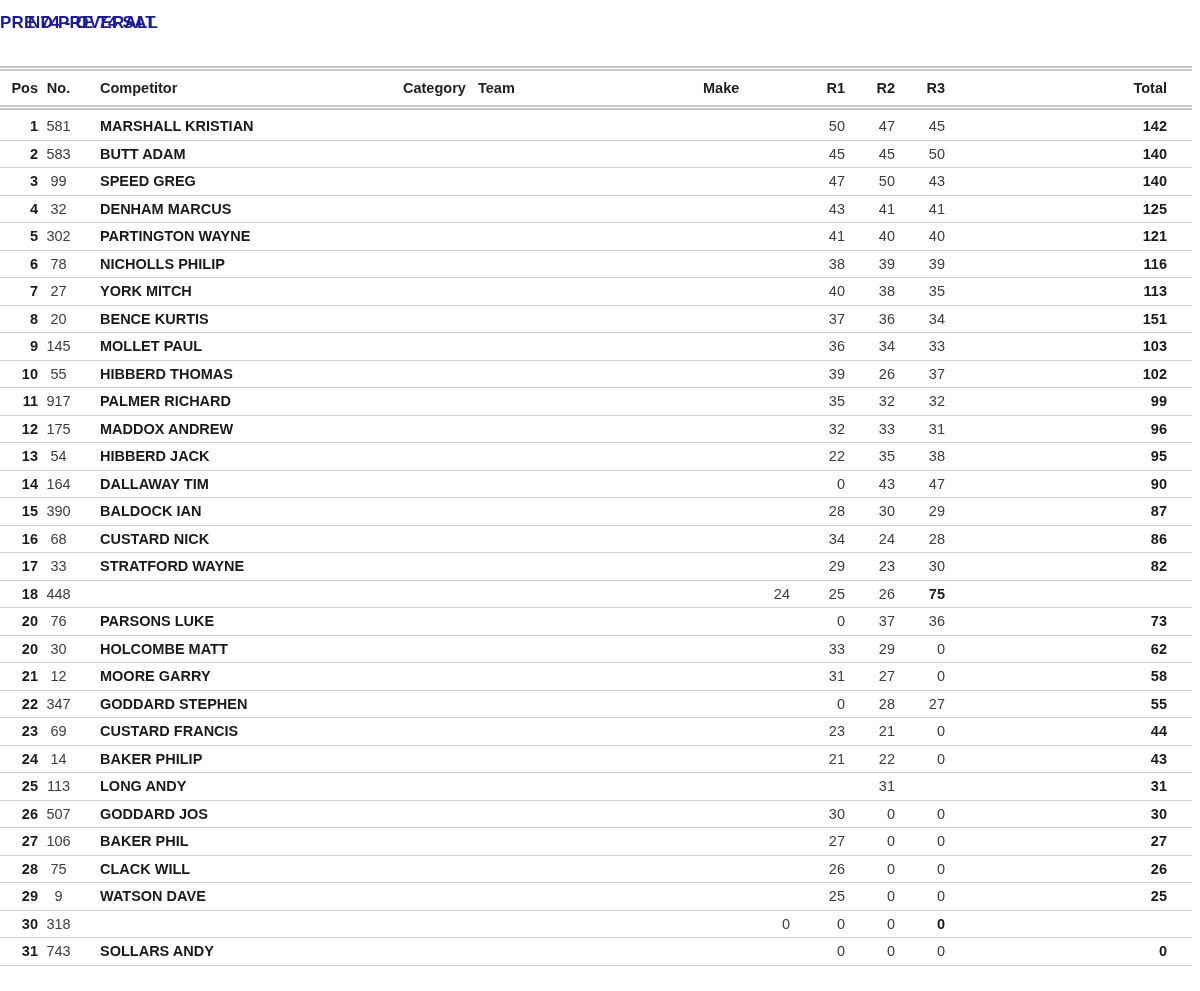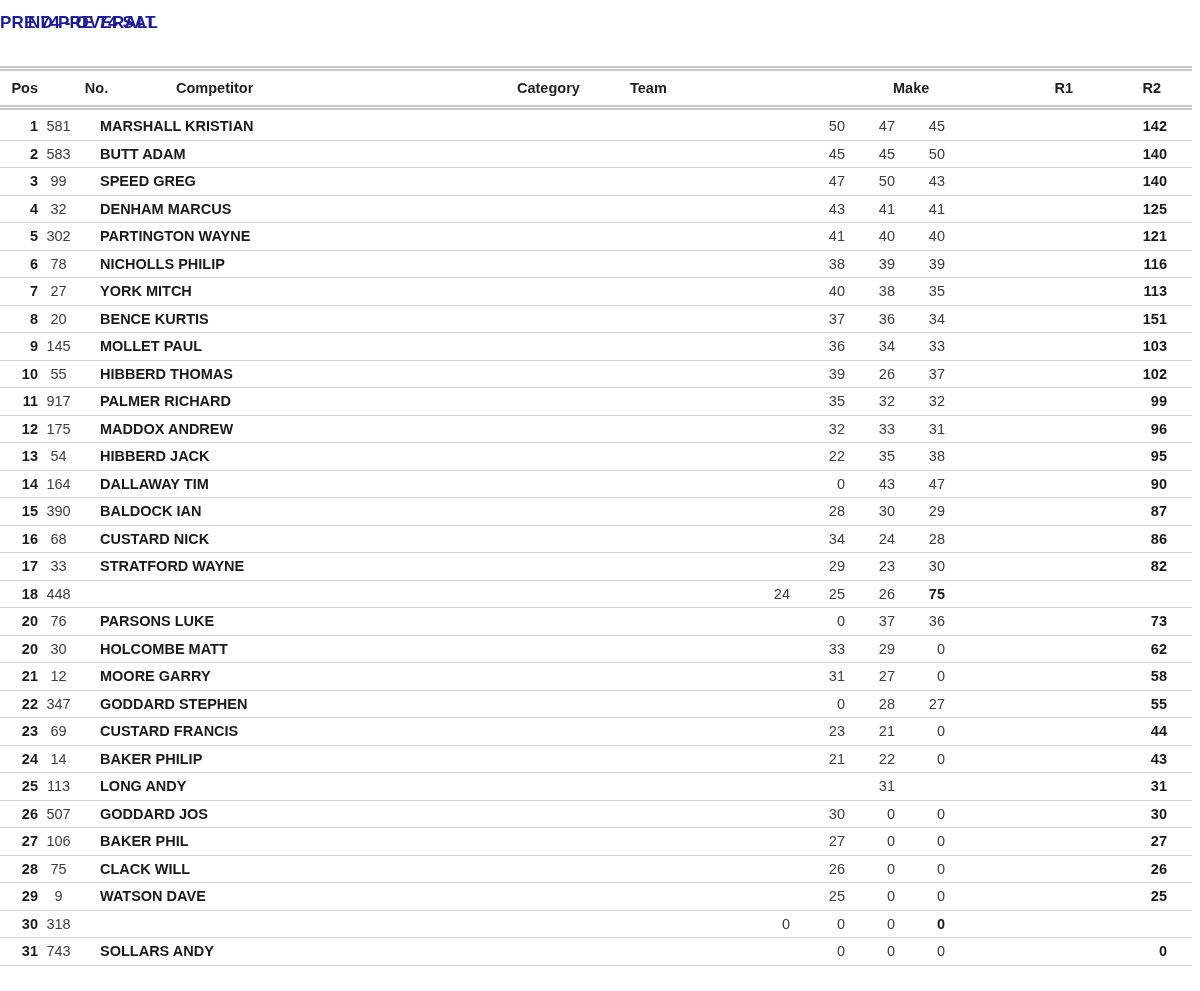--- a/index.html
+++ b/index.html
@@ -47,21 +47,20 @@
     align-items: center;
   }
 
   .thead {
     border-top: 5px double #c9c9c9;
     border-bottom: 5px double #c9c9c9;
     height: 44px;
     font-size: 14.5px;
     font-weight: bold;
     color: #1f1f1f;
-    gap: 38px;
   }
 
   .tbody { padding-top: 3px; }
   .tbody .grid-row {
     height: 27.5px;
     border-bottom: 1px solid #d2d2d2;
     font-size: 14.5px;
   }
 
   .cell-right { text-align: right; }

